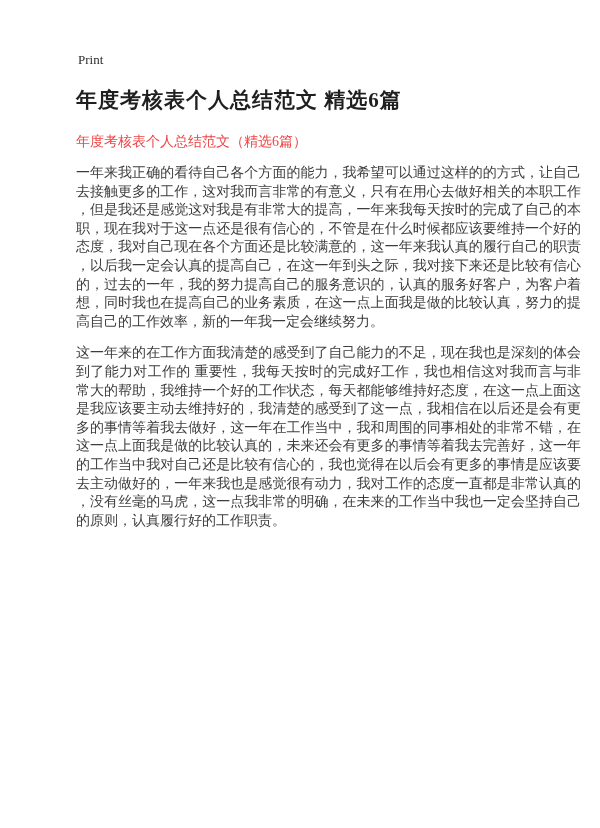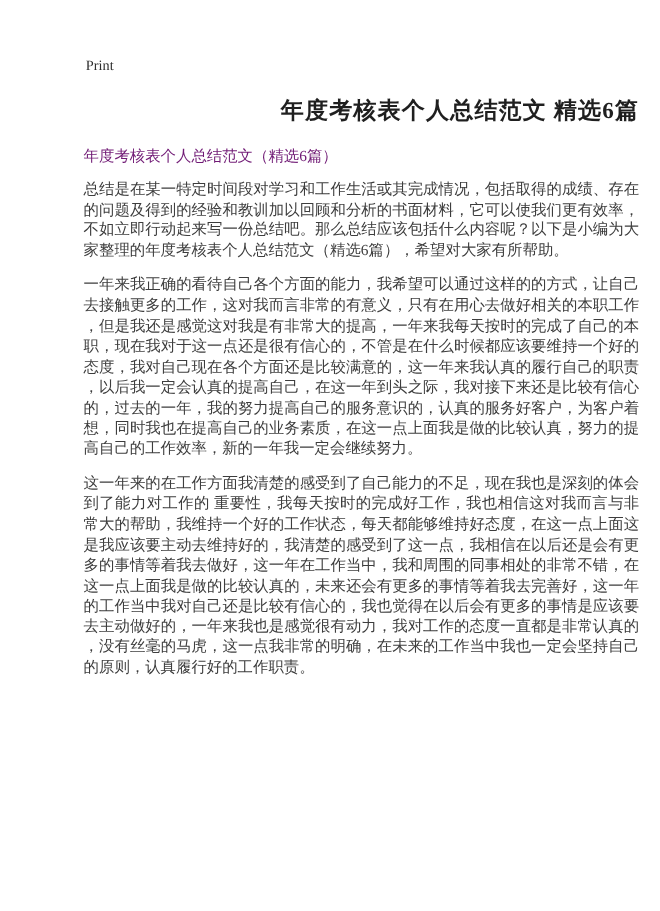--- a/index.html
+++ b/index.html
@@ -23,27 +23,27 @@
     font-family: "Liberation Serif", serif;
     font-size: 13px;
     color: #2e2e2e;
     margin: 0 0 2px 2px;
     cursor: pointer;
   }
   .title {
     font-size: 21px;
     font-weight: bold;
     color: #1f1f1f;
-    text-align: right;
+    text-align: left;
     margin: 18px 0 0 0;
     letter-spacing: 1px;
   }
   .subtitle {
     font-size: 14px;
-    color: #701a75;
+    color: #ef4444;
     margin: 19px 0 0 0;
   }
   .para {
     font-size: 14px;
     line-height: 18.6px;
     text-align: justify;
     text-justify: inter-character;
     word-break: break-all;
     line-break: anywhere;
     color: #3d3d3d;
@@ -60,21 +60,20 @@
 <body>
 
 <div class="page">
 
   <div class="print">Print</div>
 
   <h1 class="title">年度考核表个人总结范文 精选6篇</h1>
 
   <p class="subtitle">年度考核表个人总结范文（精选6篇）</p>
 
-  <p class="para">总结是在某一特定时间段对学习和工作生活或其完成情况，包括取得的成绩、存在的问题及得到的经验和教训加以回顾和分析的书面材料，它可以使我们更有效率，不如立即行动起来写一份总结吧。那么总结应该包括什么内容呢？以下是小编为大家整理的年度考核表个人总结范文（精选6篇），希望对大家有所帮助。</p>
 
 
 
   <p class="para">一年来我正确的看待自己各个方面的能力，我希望可以通过这样的的方式，让自己去接触更多的工作，这对我而言非常的有意义，只有在用心去做好相关的本职工作，但是我还是感觉这对我是有非常大的提高，一年来我每天按时的完成了自己的本职，现在我对于这一点还是很有信心的，不管是在什么时候都应该要维持一个好的态度，我对自己现在各个方面还是比较满意的，这一年来我认真的履行自己的职责，以后我一定会认真的提高自己，在这一年到头之际，我对接下来还是比较有信心的，过去的一年，我的努力提高自己的服务意识的，认真的服务好客户，为客户着想，同时我也在提高自己的业务素质，在这一点上面我是做的比较认真，努力的提高自己的工作效率，新的一年我一定会继续努力。</p>
 
   <p class="para">这一年来的在工作方面我清楚的感受到了自己能力的不足，现在我也是深刻的体会到了能力对工作的 重要性，我每天按时的完成好工作，我也相信这对我而言与非常大的帮助，我维持一个好的工作状态，每天都能够维持好态度，在这一点上面这是我应该要主动去维持好的，我清楚的感受到了这一点，我相信在以后还是会有更多的事情等着我去做好，这一年在工作当中，我和周围的同事相处的非常不错，在这一点上面我是做的比较认真的，未来还会有更多的事情等着我去完善好，这一年的工作当中我对自己还是比较有信心的，我也觉得在以后会有更多的事情是应该要去主动做好的，一年来我也是感觉很有动力，我对工作的态度一直都是非常认真的，没有丝毫的马虎，这一点我非常的明确，在未来的工作当中我也一定会坚持自己的原则，认真履行好的工作职责。</p>
 
 
 </div>
 

